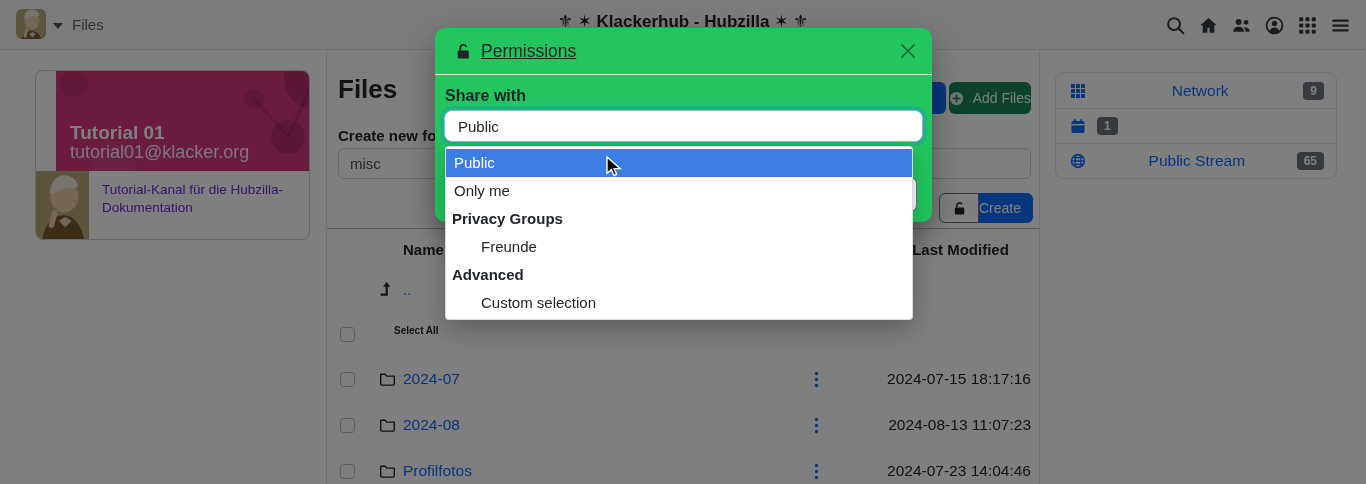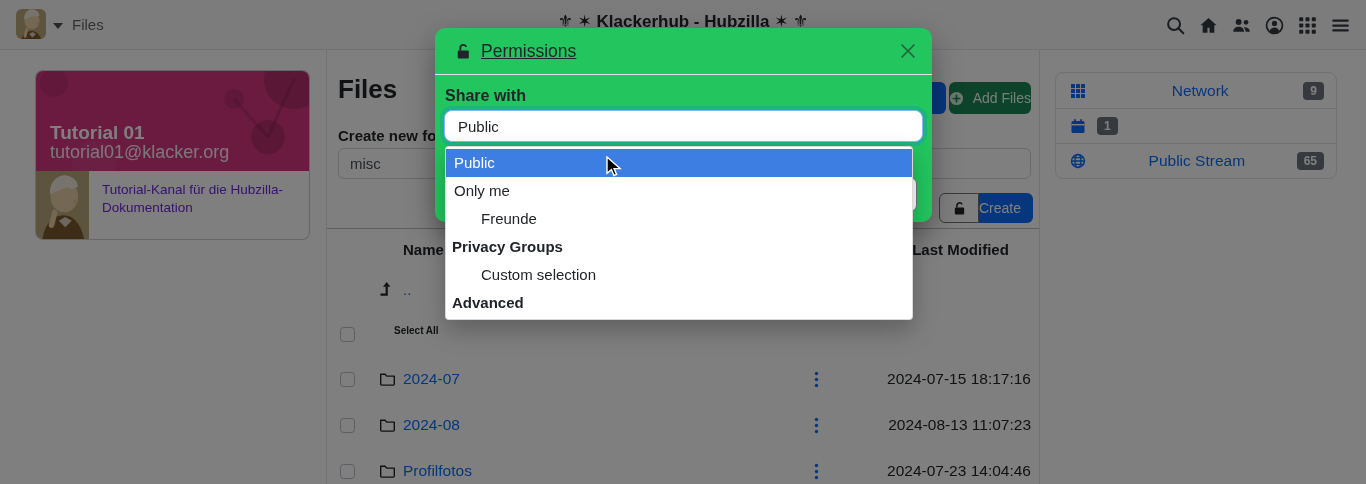--- a/index.html
+++ b/index.html
@@ -24,21 +24,21 @@
              font-size:15px; color:rgba(33,37,41,.7); }
   .nav-title { position:absolute; left:50%; transform:translateX(-50%); top:11px;
                font-size:17px; font-weight:700; white-space:nowrap; color:#212529; }
   .nav-icons { position:absolute; right:16px; top:0; height:50px;
                display:flex; align-items:center; gap:14px; color:#343a40; }
   .nav-icons .nico { width:19px; height:19px; cursor:pointer; }
 
   
   .card { position:absolute; left:35px; top:70px; width:275px; height:170px;
           background:#fff; border:1px solid rgba(0,0,0,.2); border-radius:8px; overflow:hidden; }
-  .card-banner { position:relative; width:100%; height:100px; background:#d4367f; overflow:hidden; }
+  .card-banner { position:relative; width:100%; height:100px; background:#d4367f; overflow:hidden;margin-left:20px; }
   .card-banner svg { position:absolute; inset:0; }
   .card-name { position:absolute; left:14px; bottom:27px; font-size:19px; font-weight:700; color:#fff; }
   .card-addr { position:absolute; left:14px; bottom:8px; font-size:18px; color:rgba(255,255,255,.92); }
   .card-body { display:flex; height:70px; }
   .card-avatar { width:53px; height:70px; flex:none; overflow:hidden; }
   .card-desc { padding:10px 10px 0 13px; font-size:13.5px; line-height:1.35; color:#6d28d9; }
 
   
   .main { position:absolute; left:326px; top:50px; width:714px; bottom:0;
           border-left:1px solid #dee2e6; border-right:1px solid #dee2e6; }
@@ -357,23 +357,23 @@
       </button>
     </div>
     <div class="share-label">Share with</div>
     <input class="share-input" type="text" readonly="" value="Public" style="">
     <button class="modal-submit-partial"></button>
   </div>
 
   <div class="dropdown">
     <div class="dd-item active">Public</div>
     <div class="dd-item">Only me</div>
+    <div class="dd-item hdr">Privacy Groups</div>
     <div class="dd-item ind">Freunde</div>
-    <div class="dd-item hdr">Privacy Groups</div>
+    <div class="dd-item hdr">Advanced</div>
     <div class="dd-item ind">Custom selection</div>
-    <div class="dd-item hdr">Advanced</div>
   </div>
 
   <svg class="cursor" width="20" height="22" viewBox="0 0 20 22">
     <path d="M1 1v16.2l4.4-3.6 2.5 5.9 2.7-1.1-2.5-5.8h6z" fill="#000" stroke="#fff" stroke-width="1.4"></path>
   </svg>
 
 </div>
 
 </body></html>

